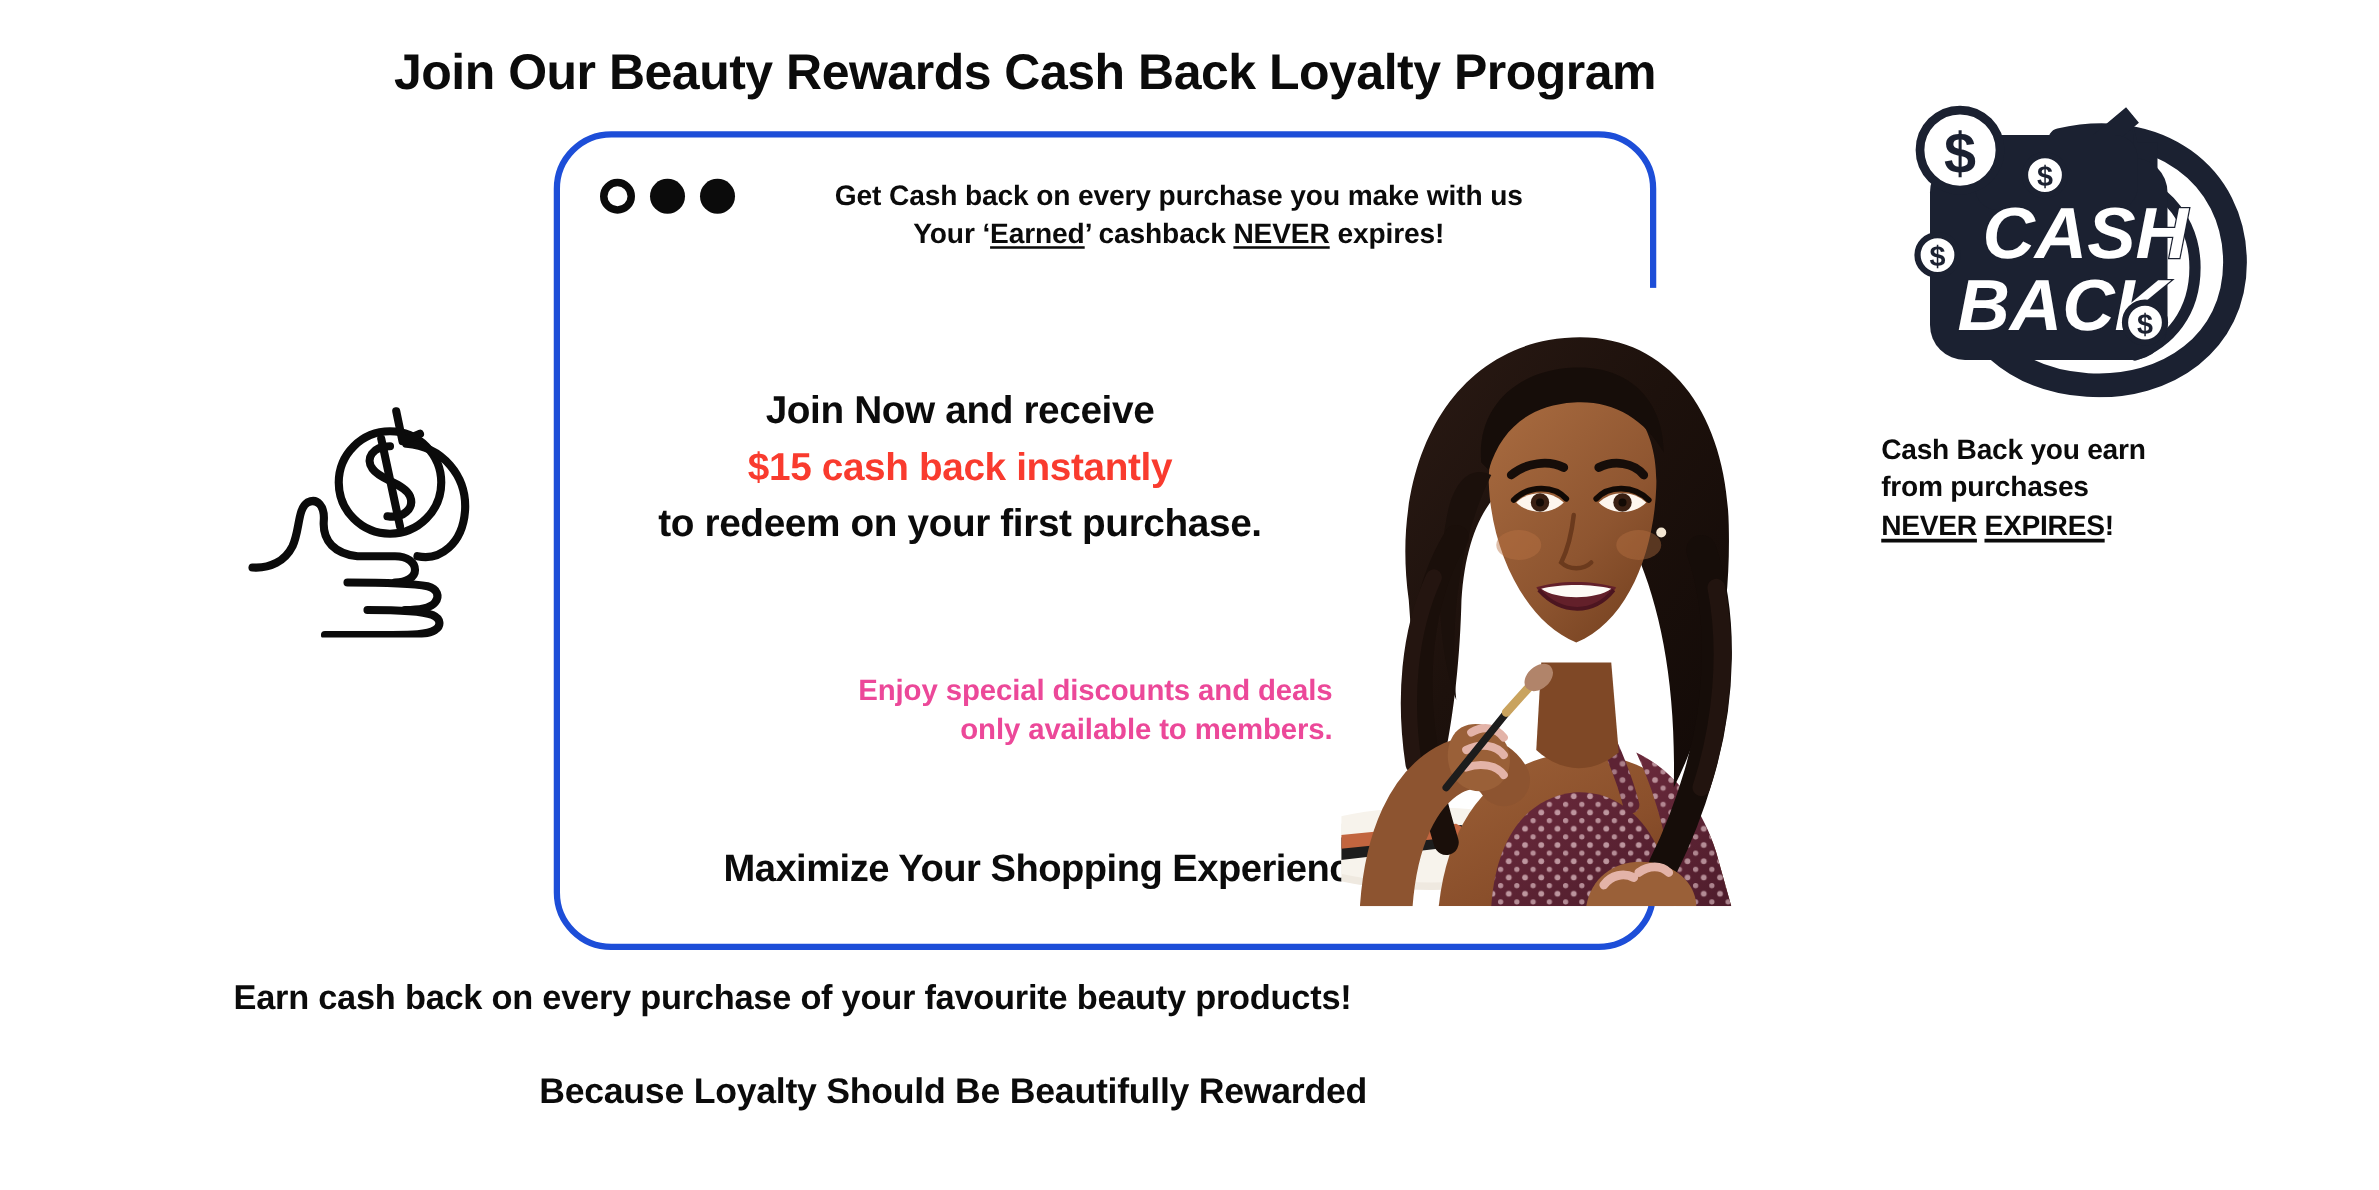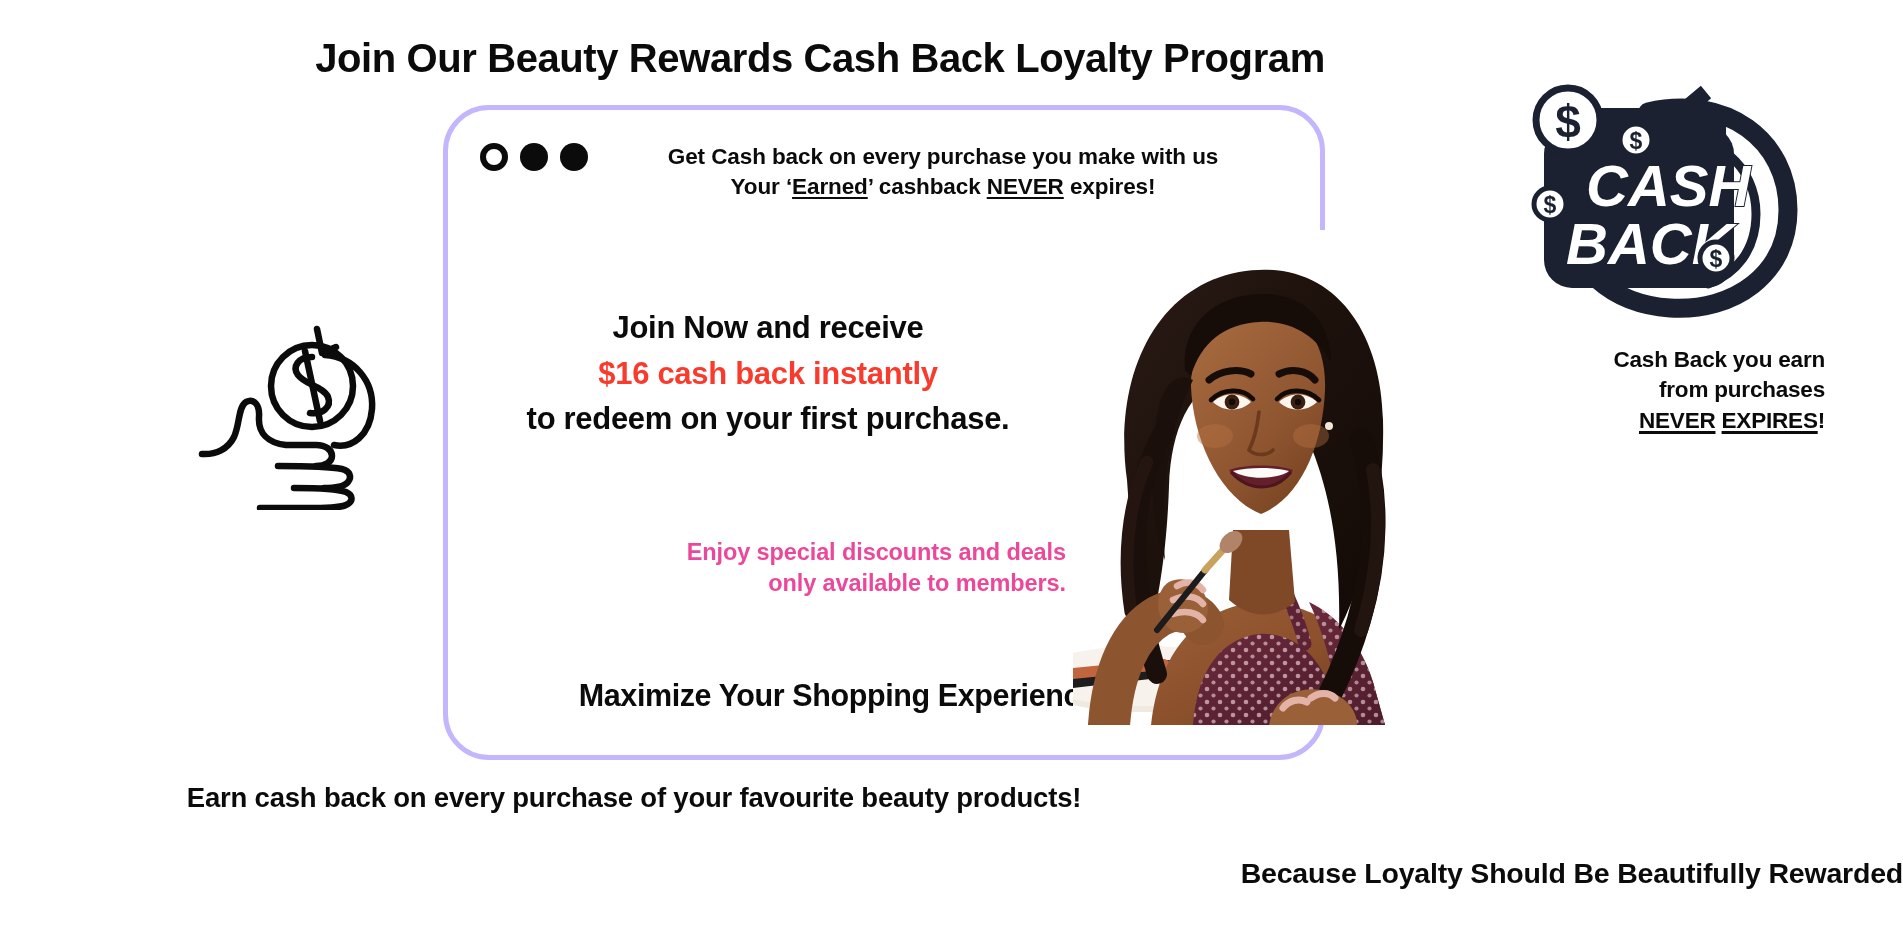--- a/index.html
+++ b/index.html
@@ -17,21 +17,21 @@
     position:absolute; left:0; top:36px; width:1560px;
     text-align:center;
     font-size:40px; font-weight:700; letter-spacing:-0.4px;
     color:#0b0b0b; white-space:nowrap;margin-left:40px;
   }
 
   
   .card {
     position:absolute; left:443px; top:105px;
     width:882px; height:655px;
-    border:5px solid #c4b5fd; border-radius:46px;
+    border:5px solid #1d4ed8; border-radius:46px;
     background:#ffffff;
   }
 
   
   .dots { position:absolute; left:32px; top:33px; display:flex; gap:12px; align-items:center; }
   .dot { width:28px; height:28px; border-radius:50%; background:#0b0b0b; }
   .dot.hollow { background:#ffffff; border:6px solid #0b0b0b; }
 
   
   .intro {
@@ -78,33 +78,33 @@
 
   
   .tag1 {
     position:absolute; left:0; top:782px; width:1646px;
     text-align:center; color:#0b0b0b;
     font-size:27.5px; font-weight:700; letter-spacing:-0.2px;
   }
   .tag1 span { display:inline-block; margin-left:-378px; }
   .tag2 {
     position:absolute; left:0; top:857px; width:1903px;
-    text-align:right; color:#0b0b0b;
+    text-align:center; color:#0b0b0b;
     font-size:28.5px; font-weight:700; letter-spacing:-0.2px;
   }
   .tag2 span { display:inline-block; margin-left:-378px; }
 
   
   .hand-icon { position:absolute; left:186px; top:295px; width:208px; height:215px; }
 
   
   .badge { position:absolute; left:1520px; top:78px; width:290px; height:240px; }
   .badge-caption {
     position:absolute; left:1505px; top:345px; width:320px;
-    text-align:right; color:#0b0b0b;
+    text-align:left; color:#0b0b0b;
     font-size:22.5px; font-weight:700; line-height:1.35; letter-spacing:-0.2px;
   }
   .badge-caption u { text-decoration:underline; text-underline-offset:2.5px; text-decoration-thickness:2.5px; }
 </style>
 </head>
 <body>
 
 <div id="stage">
 
   <div class="headline">Join Our Beauty Rewards Cash Back Loyalty Program</div>
@@ -117,21 +117,21 @@
       <span class="dot"></span>
     </div>
 
     <div class="intro">
       <span>Get Cash back on every purchase you make with us</span>
       <span class="l2"><span>Your ‘</span><u class="plain">Earned</u><span>’ cashback </span><u class="plain">NEVER</u><span> expires!</span></span>
     </div>
 
     <div class="offer">
       <span>Join Now and receive</span>
-      <span class="red">$16 cash back instantly</span>
+      <span class="red">$15 cash back instantly</span>
       <span>to redeem on your first purchase.</span>
     </div>
 
     <div class="perks">
       <span>Enjoy special discounts and deals</span><br>
       <span>only available to members.</span>
     </div>
 
     <div class="maximize"><span>Maximize Your Shopping Experience. </span><span class="red">Join Today!</span></div>
 

